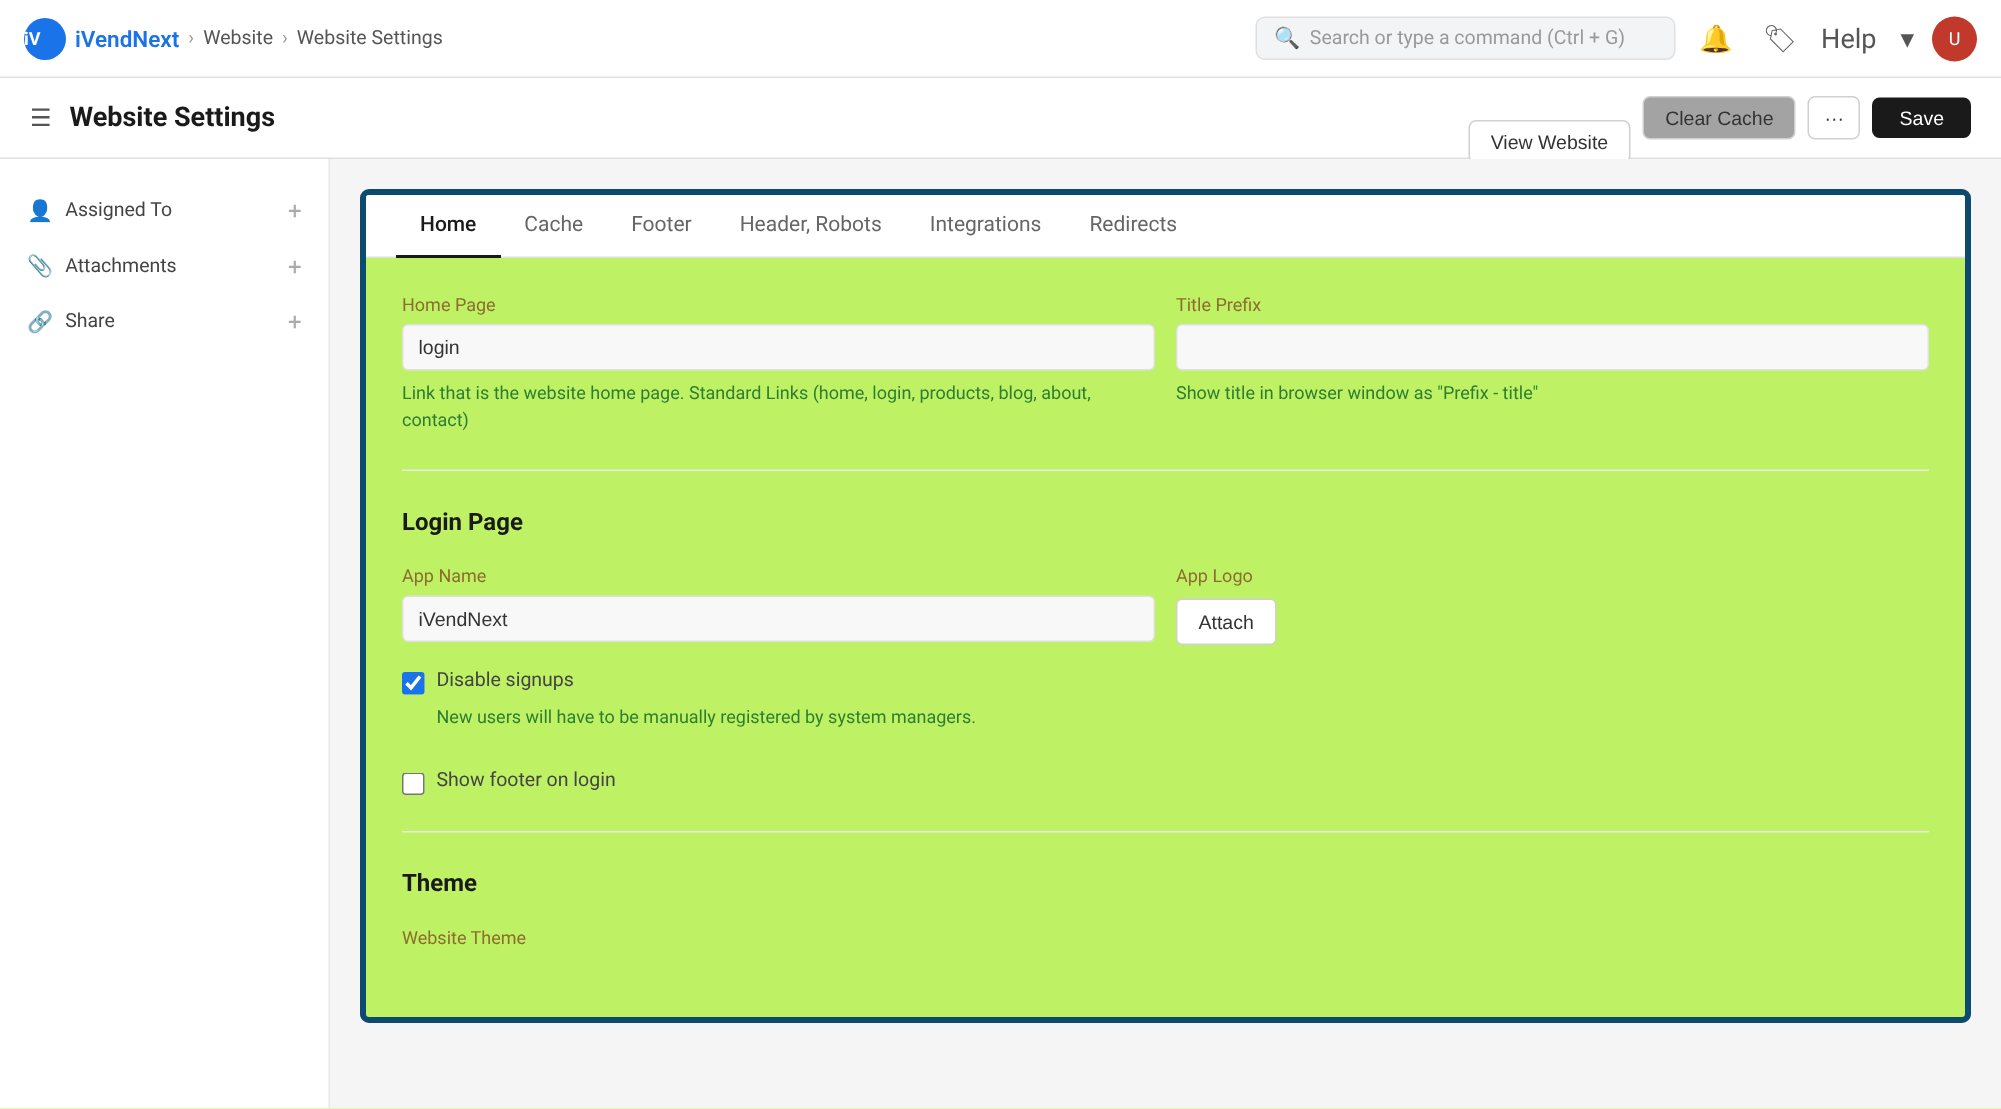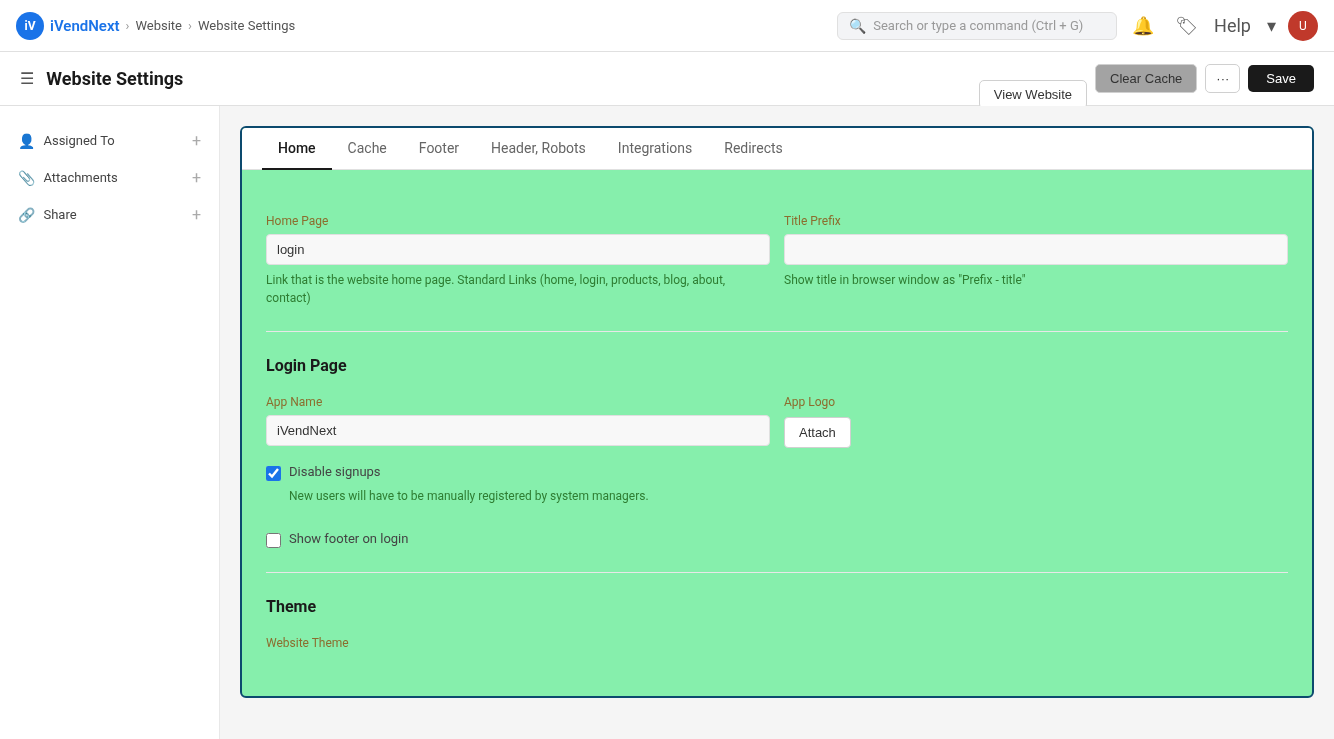--- a/index.html
+++ b/index.html
@@ -7,21 +7,21 @@
 
     
     .topnav {
       display: flex; align-items: center; justify-content: space-between;
       background: #fff; border-bottom: 1px solid #e0e0e0;
       height: 52px; padding: 0 16px;
     }
     .topnav-left { display: flex; align-items: center; gap: 6px; }
     .brand-logo {
       width: 28px; height: 28px; background: #1a73e8; border-radius: 50%;
-      display: flex; align-items: center; justify-content: center;
+      display: flex; align-items: center; 
       color: #fff; font-weight: bold; font-size: 12px;
     }
     .brand-name { color: #1a73e8; font-weight: 600; font-size: 15px; }
     .breadcrumb-sep { color: #999; font-size: 13px; }
     .breadcrumb-item { color: #555; font-size: 13px; cursor: pointer; }
     .topnav-right { display: flex; align-items: center; gap: 12px; }
     .search-box {
       display: flex; align-items: center; gap: 6px;
       background: #f3f4f6; border: 1px solid #e0e0e0; border-radius: 6px;
       padding: 5px 12px; width: 280px; cursor: text;
@@ -82,21 +82,21 @@
     
     .tab-bar { display: flex; gap: 0; border-bottom: 1px solid #e0e0e0; background: #fff; margin-bottom: 0; padding: 0 20px; }
     .tab-item {
       padding: 12px 16px; font-size: 14px; cursor: pointer; color: #666;
       border-bottom: 2px solid transparent; margin-bottom: -1px;
     }
     .tab-item.active { color: #1a1a1a; border-bottom: 2px solid #1a1a1a; font-weight: 500; }
     .card-title { font-size: 16px; font-weight: 700; color: #1a1a1a; margin-bottom: 20px; }
 
     
-    .form-row { display: flex; gap: 14px; margin-bottom: 16px; margin-top: 20px; }
+    .form-row { display: flex; gap: 14px; margin-bottom: 16px; }
     .form-col { flex: 1; }
     .form-label { font-size: 12px; color: #8c6d2e; margin-bottom: 6px; display: block; }
     .form-input {
       width: 100%; padding: 7px 10px; border: 1px solid #e0e0e0; border-radius: 4px;
       font-size: 13px; color: #333; background: #f8f8f8;
     }
     .form-hint { font-size: 12px; color: #2e7d32; margin-top: 6px; line-height: 1.5; }
 
     
     .btn-attach {
@@ -104,21 +104,21 @@
       padding: 7px 14px; font-size: 13px; cursor: pointer; color: #333; margin-top: 2px;
     }
 
     
     .checkbox-row { display: flex; align-items: flex-start; gap: 8px; margin-bottom: 8px; }
     .checkbox-row input[type="checkbox"] { width: 15px; height: 15px; margin-top: 2px; accent-color: #1a73e8; }
     .checkbox-label { font-size: 13px; color: #444; }
     .checkbox-hint { font-size: 12px; color: #2e7d32; margin-top: 4px; margin-left: 23px; }
 
     
-    .tabs-and-content { background: #86efac; border: 2px solid #0c4a6e; border-radius: 6px; overflow: hidden; }
+    .tabs-and-content { background: #bef264; border: 4px solid #0c4a6e; border-radius: 6px; overflow: hidden; }
     .tab-content { padding: 24px; }
   </style>
 </head>
 <body>
 
 <div class="topnav">
   <div class="topnav-left">
     <div class="brand-logo">
       <span>iV</span>
     </div>

